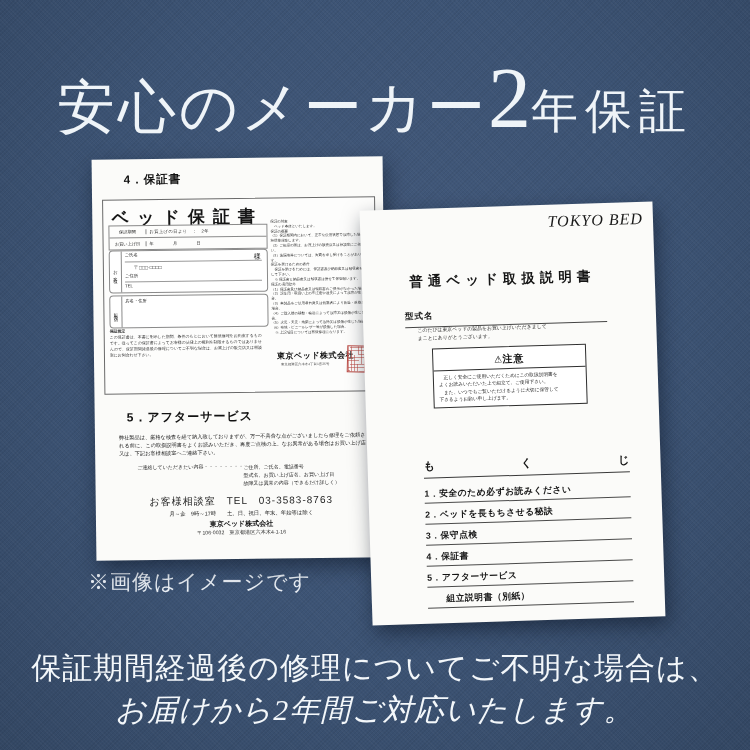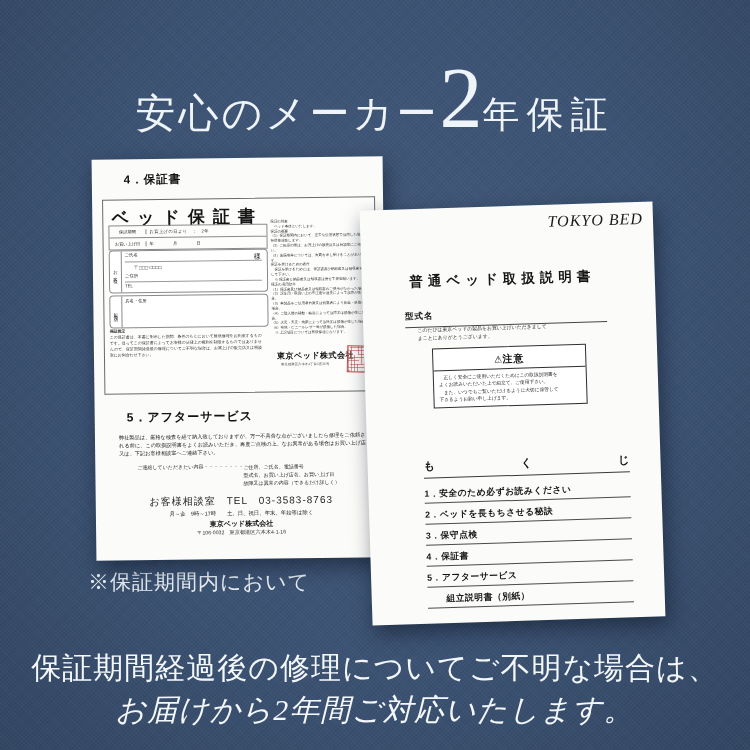--- a/index.html
+++ b/index.html
@@ -7,23 +7,23 @@
     position:relative; width:750px; height:750px; overflow:hidden;
     font-family:"Liberation Sans", sans-serif;
     background:
       repeating-linear-gradient(45deg, rgba(255,255,255,.025) 0 1px, rgba(0,0,0,0) 1px 3px),
       repeating-linear-gradient(-45deg, rgba(0,0,0,.05) 0 1px, rgba(0,0,0,0) 1px 3px),
       radial-gradient(ellipse at 50% 42%, #43597b 0%, #3c5374 55%, #334763 100%);
   }
   
   .headline{position:absolute; top:48px; left:0; width:750px; text-align:center;
     color:#eff4f8; font-family:"Liberation Serif", serif; white-space:nowrap;}
-  .headline .h-pre{font-size:40px; letter-spacing:3px;}
+  .headline .h-pre{font-size:58px; letter-spacing:3px;}
   .headline .h-big{font-size:86px; letter-spacing:0; font-weight:500;}
-  .headline .h-suf{font-size:37px; letter-spacing:7px;}
+  .headline .h-suf{font-size:47px; letter-spacing:7px;}
   
   .page{position:absolute; background:#fbfbf9; box-shadow:3px 8px 20px rgba(8,16,30,.5);}
   .page-left{left:94px; top:158px; width:291px; height:401px; transform:rotate(-.7deg); z-index:1;}
   .page-right{left:366px; top:206px; width:293px; height:415px; transform:rotate(-1.8deg); z-index:2;}
   
   .sec-title{position:absolute; left:32px; font-size:11.5px; font-weight:bold; color:#111; letter-spacing:1px;}
   .t4{top:13px;} .t5{top:250px; font-size:12px;}
   .form-box{position:absolute; left:10px; top:40px; width:271px; height:193px; border:1.2px solid #6a6a6a; background:#fdfdfc;}
   .form-title{position:absolute; left:0; top:6px; width:62%; text-align:center;
     font-family:"Liberation Serif", serif; font-weight:bold; font-size:17px; letter-spacing:8px; color:#151515;}
@@ -202,16 +202,16 @@
     <div class="toc">
       <div class="toc-item">1．安全のため必ずお読みください</div>
       <div class="toc-item">2．ベッドを長もちさせる秘訣</div>
       <div class="toc-item">3．保守点検</div>
       <div class="toc-item">4．保証書</div>
       <div class="toc-item">5．アフターサービス</div>
       <div class="toc-item">　　組立説明書（別紙）</div>
     </div>
   </div>
 
-  <div class="img-note">※保証期間内において</div>
+  <div class="img-note">※画像はイメージです</div>
   <div class="tagline tg1">保証期間経過後の修理についてご不明な場合は、</div>
   <div class="tagline tg2">お届けから2年間ご対応いたします。</div>
 </div>
 
 </body></html>

